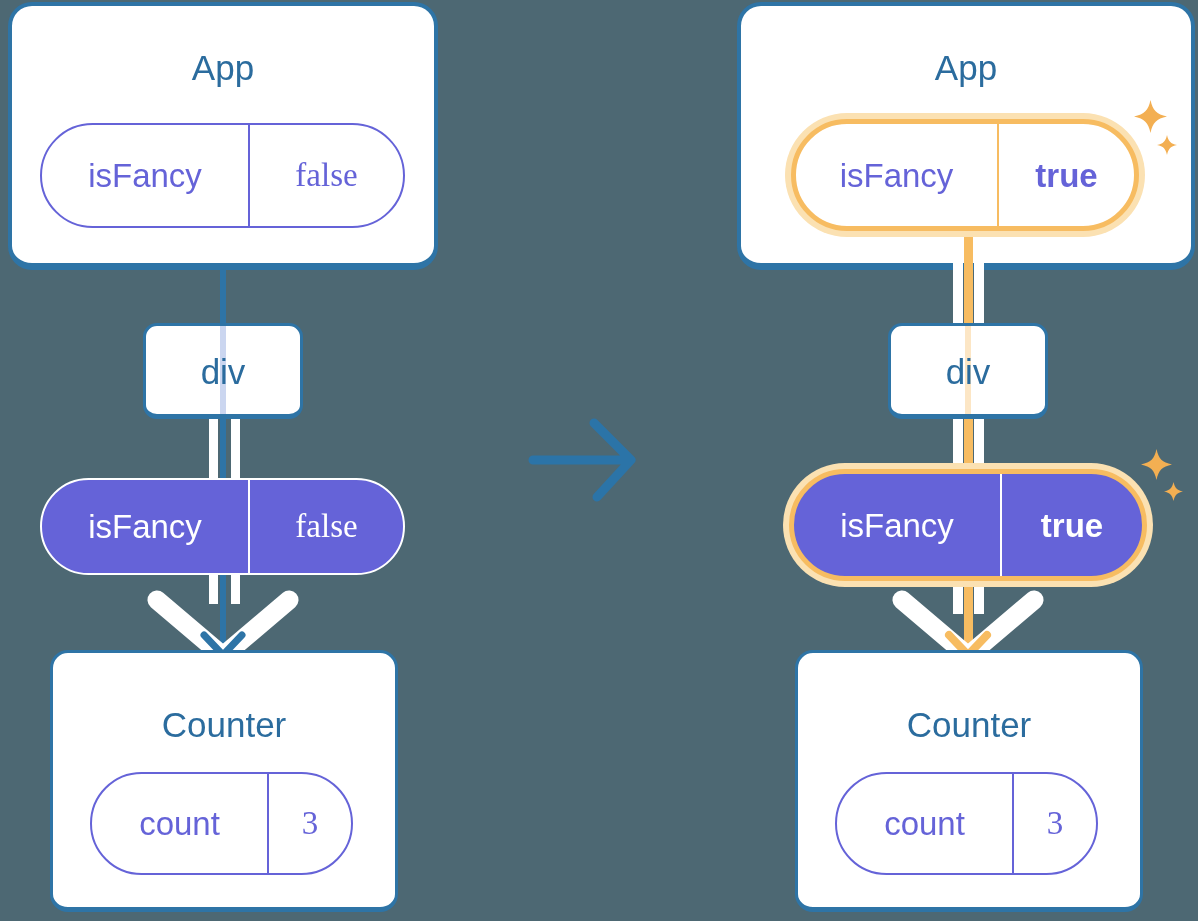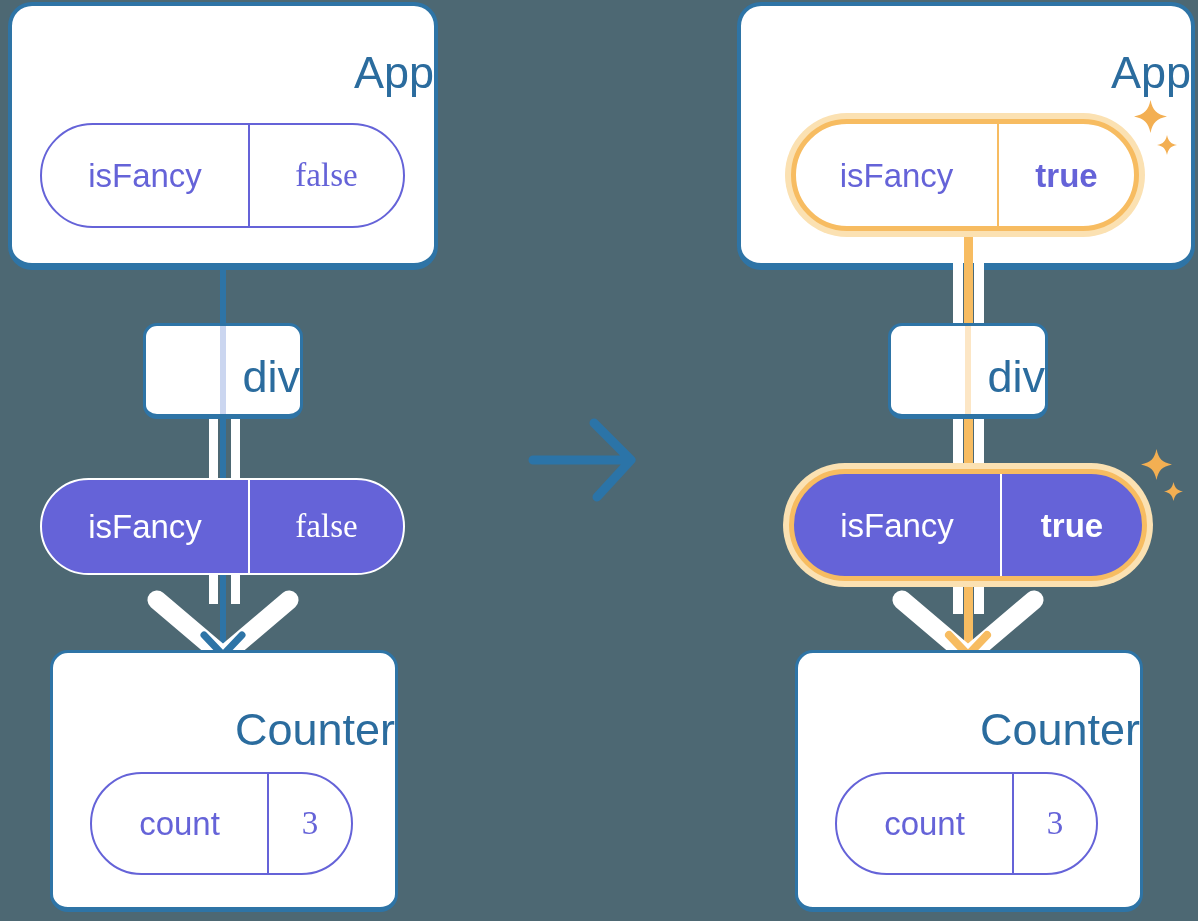--- a/index.html
+++ b/index.html
@@ -15,22 +15,22 @@
     background:var(--background);
     font-family:"Liberation Sans", sans-serif;
   }
   .card{
     position:absolute;background:var(--white);
     border:4px solid var(--card-border);border-bottom-width:7px;
     border-radius:24px;
   }
   .card.small{border-width:3px;border-bottom-width:5px;border-radius:14px;}
   .card-title{
-    position:absolute;left:0;right:0;text-align:right;
-    color:var(--heading-text);font-size:45px;font-weight:500;line-height:1;
+    position:absolute;left:0;right:0;text-align:center;
+    color:var(--heading-text);font-size:35px;font-weight:500;line-height:1;
   }
   .pill{position:absolute;display:flex;border-radius:999px;overflow:hidden;}
   .pill .cell{
     display:flex;align-items:center;justify-content:center;
     font-size:33px;line-height:1;
   }
   .pill .cell.grow{flex:1;font-family:Liberation Serif, serif;}
   .pill-outline{background:var(--white);border:2.5px solid var(--purple);}
   .pill-outline .cell{color:var(--purple);}
   .pill-outline .cell.grow{border-left:2.5px solid var(--purple);}

